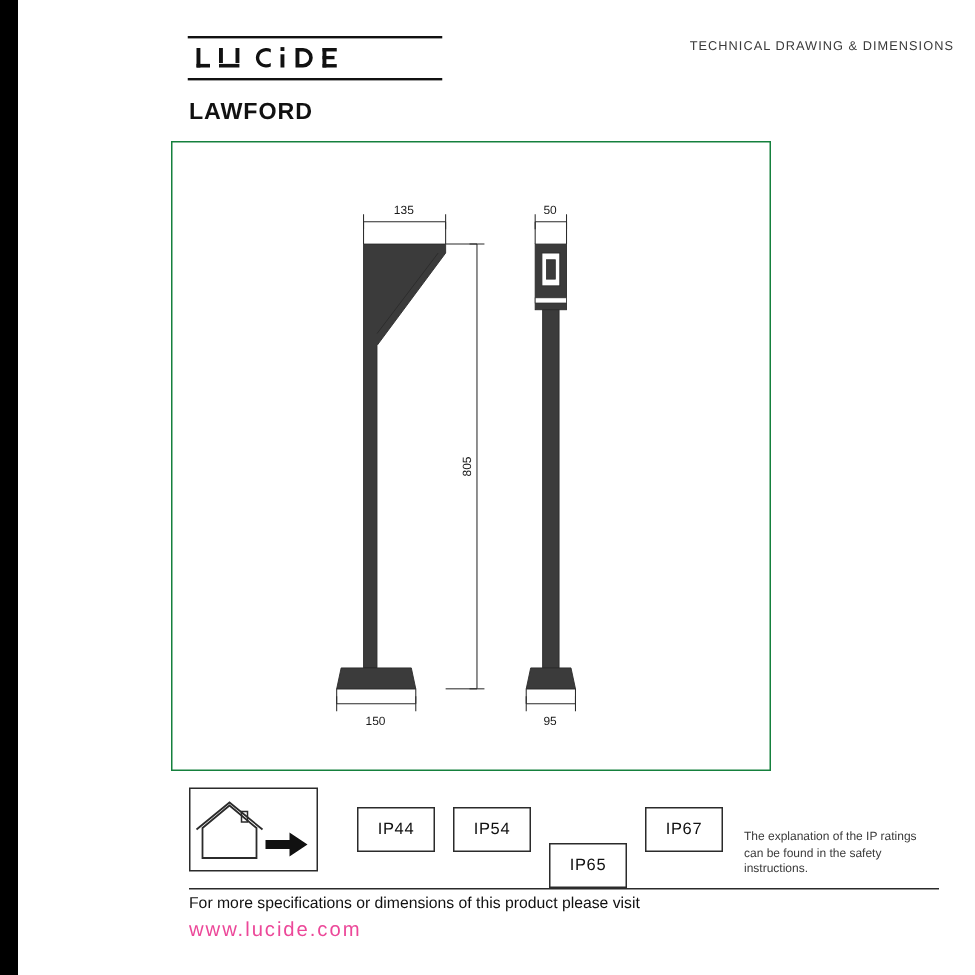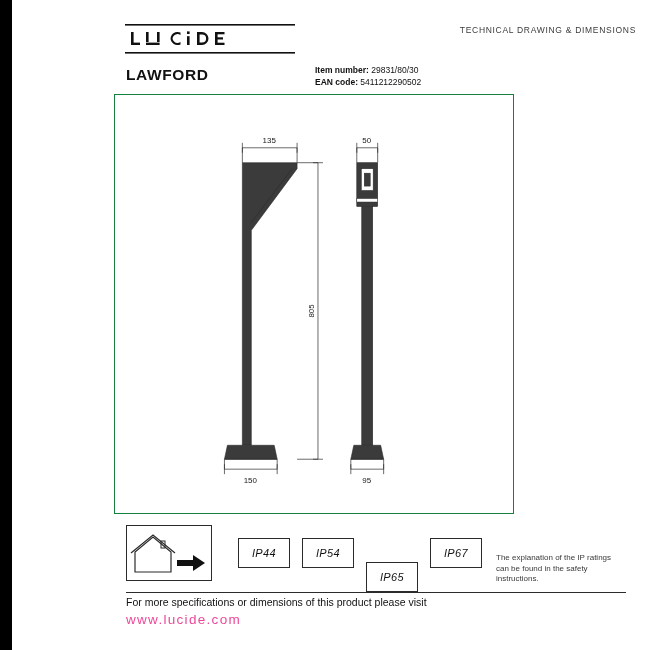--- a/index.html
+++ b/index.html
@@ -109,21 +109,20 @@
     width: 52px; height: 30px;
     border: 1px solid #2b2b2b;
     box-sizing: border-box;
     font-size: 11px;
     letter-spacing: 0.4px;
     display: flex;
     align-items: center;
     justify-content: center;
     color: #111;
     background: #fff;
-    font-style: italic;
   }
   .ip-note {
     position: absolute;
     left: 310px;
     top: 28px;
     width: 120px;
     font-size: 8px;
     line-height: 10.5px;
     color: #3a3a3a;
   }
@@ -193,30 +192,20 @@
           <rect x="90" y="15.3" width="8" height="2.2"></rect>
           <rect x="90" y="20.7" width="9.5" height="2.3"></rect>
         </g>
       </svg>
     </div>
 
     <div class="tech-title">TECHNICAL DRAWING &amp; DIMENSIONS</div>
 
     <div class="product-name">LAWFORD</div>
 
-    <div class="item-block">
-      <div>
-        <b>Item number:</b>
-        <span>29831/80/30</span>
-      </div>
-      <div>
-        <b>EAN code:</b>
-        <span>5411212290502</span>
-      </div>
-    </div>
 
     <div class="frame">
       <svg class="drawing" viewBox="0 0 400 420" xmlns="http://www.w3.org/2000/svg">
         <g stroke="#2b2b2b" stroke-width="0.7" fill="none">
 
           <line x1="128" y1="53" x2="183" y2="53"></line>
           <line x1="128" y1="48" x2="128" y2="58"></line>
           <line x1="183" y1="48" x2="183" y2="58"></line>
 
           <line x1="128" y1="53" x2="128" y2="68"></line>

